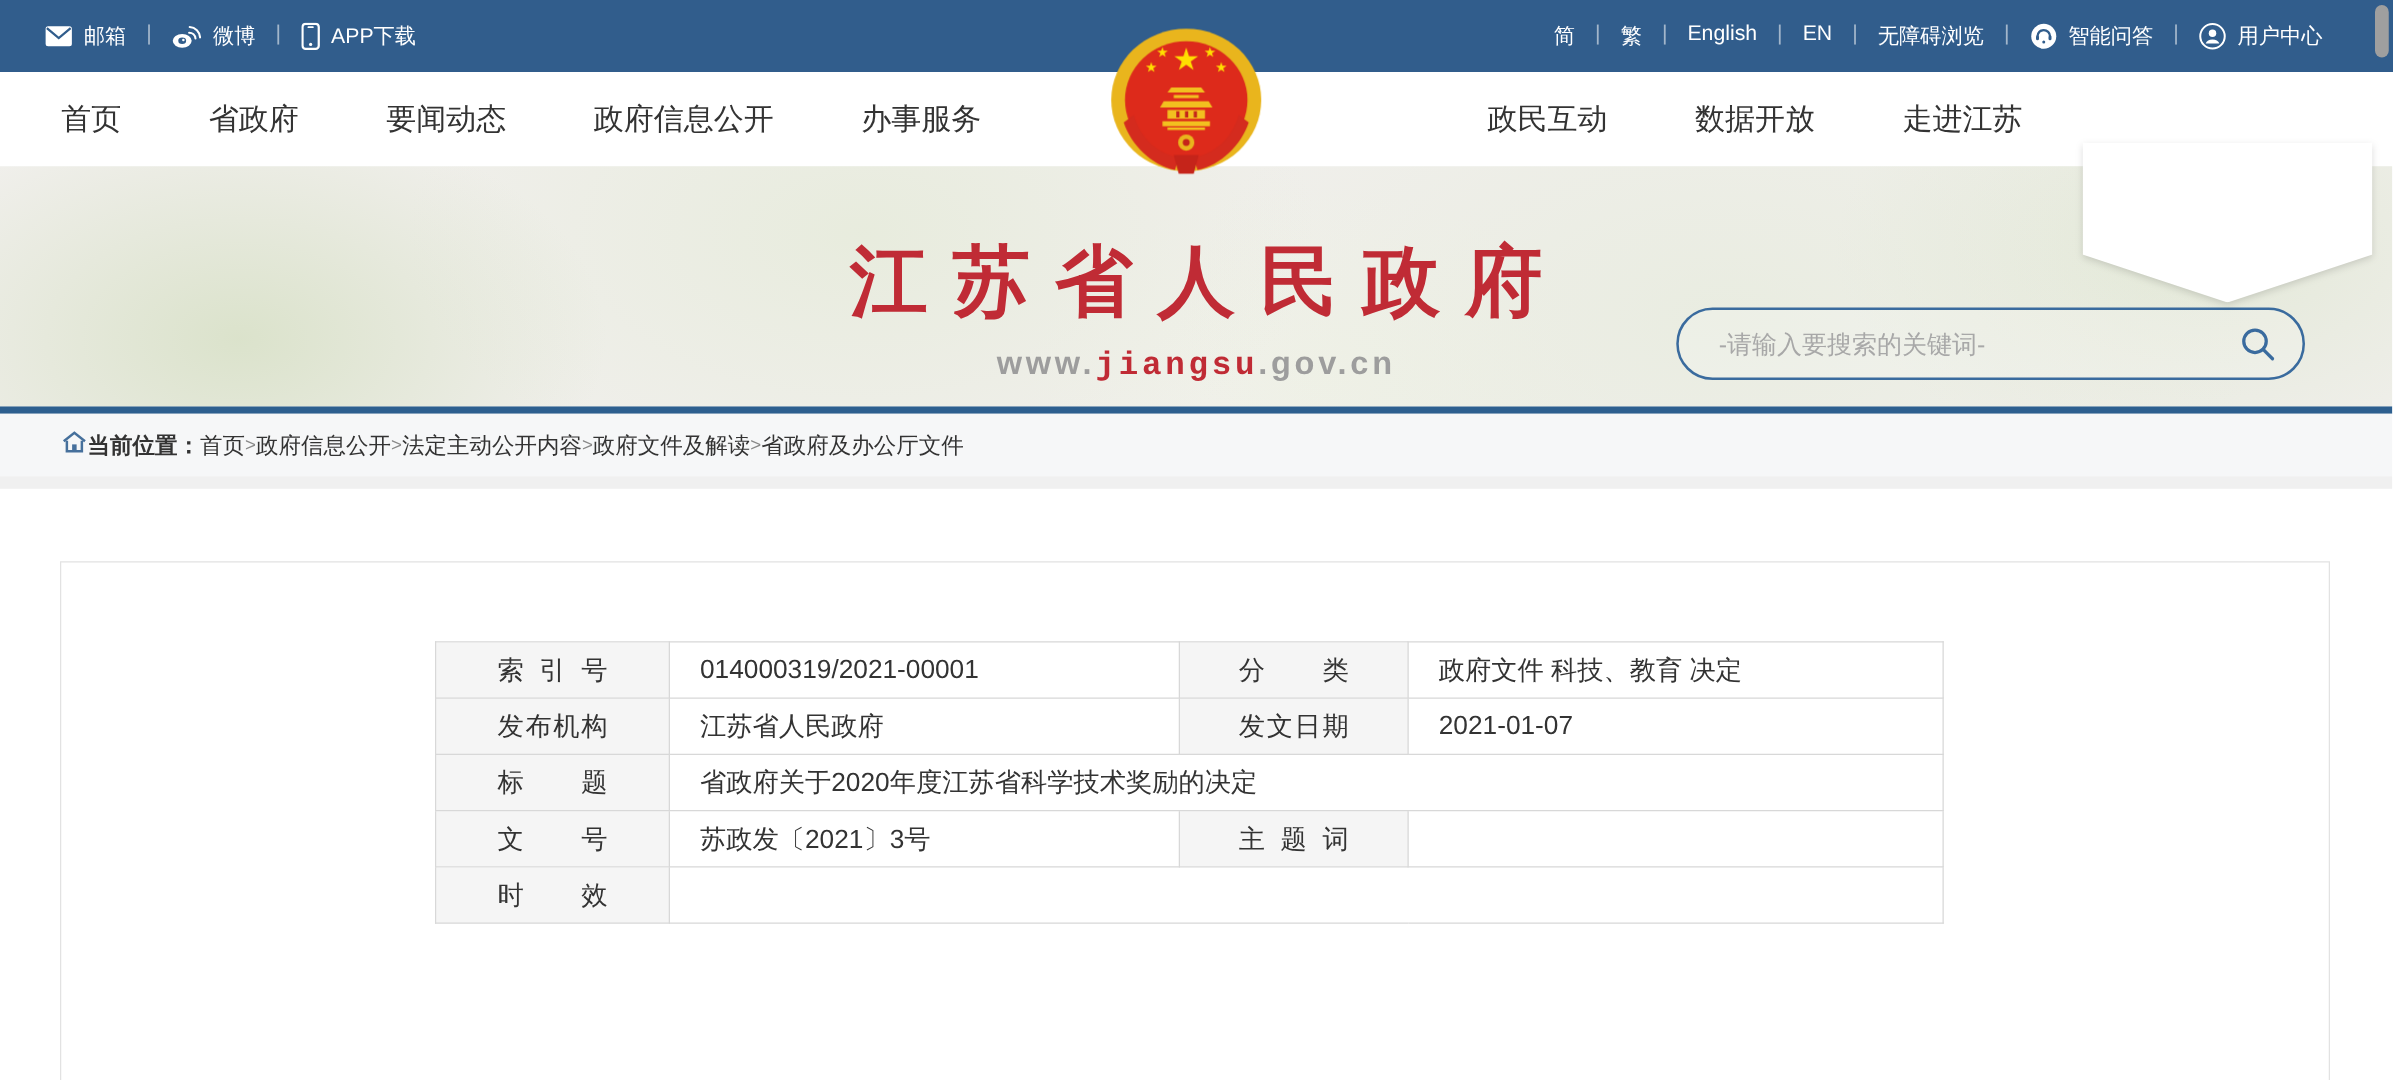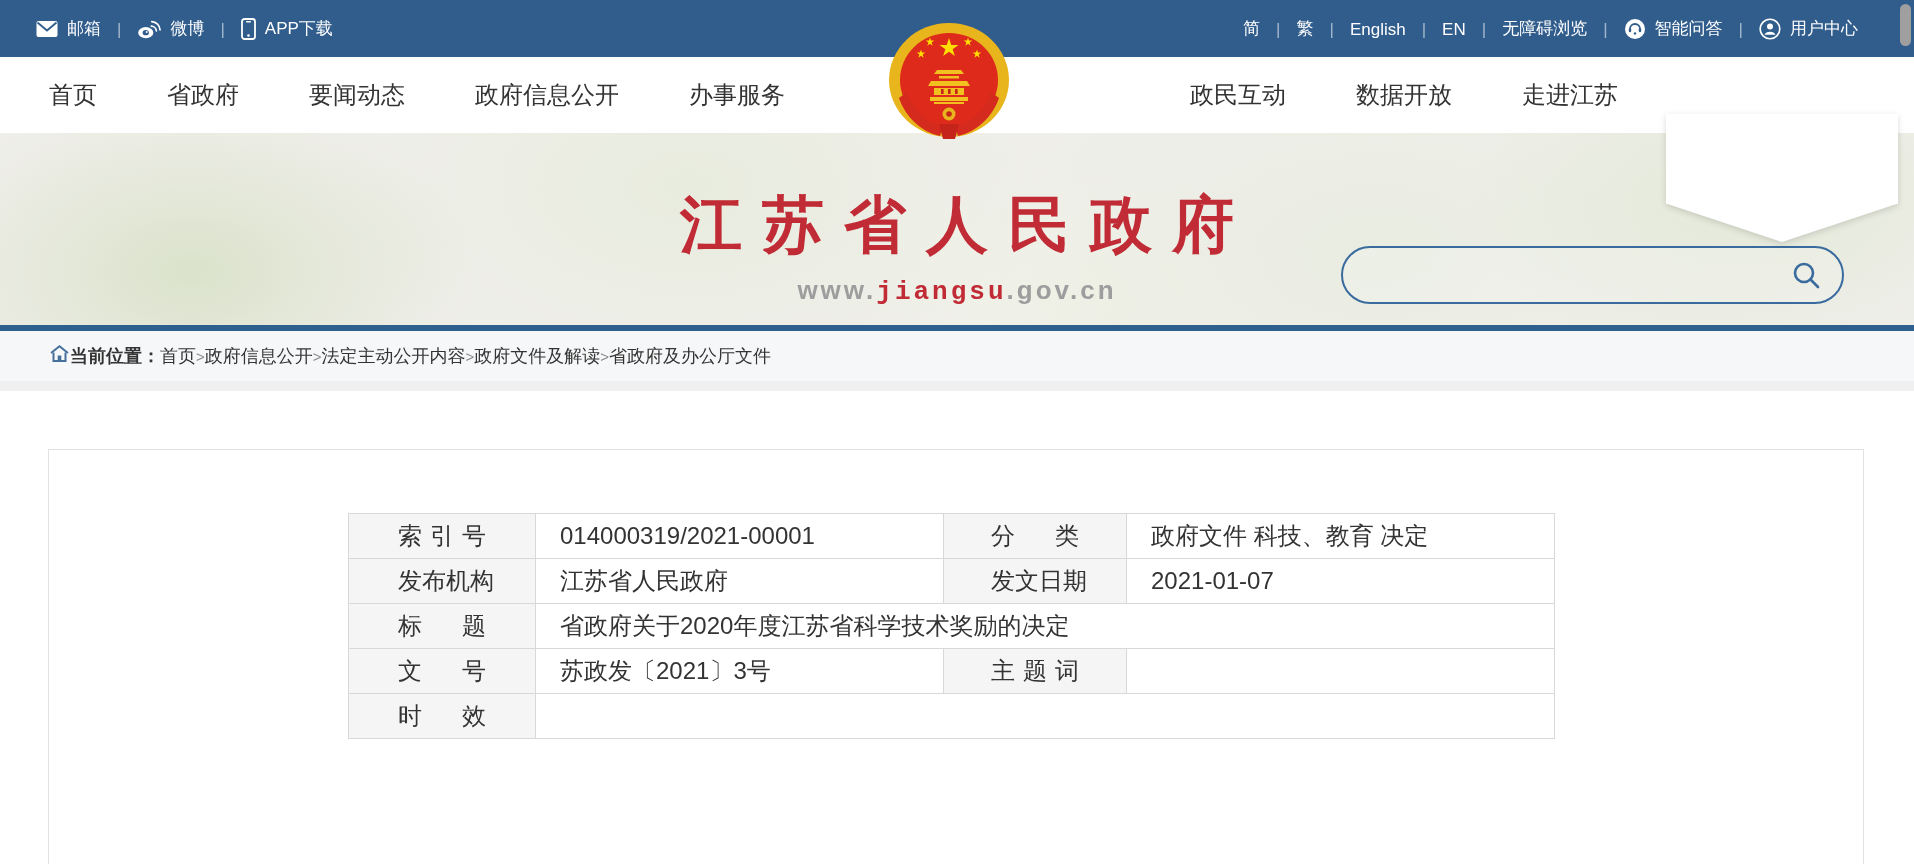--- a/index.html
+++ b/index.html
@@ -2,21 +2,21 @@
 <html style="--topbar-bg: #315d8c; --title-red: #c02b35; --url-gray: #9d9d9d; --blue-line: #2d5f8f; --search-border: #3a6b9e; --table-header-bg: #f5f5f5;"><head>
 <meta charset="utf-8">
 <style>
   html,body{margin:0;padding:0;background:#fff;}
   .page{position:relative;width:1914px;height:864px;overflow:hidden;background:#fff;
         font-family:"Liberation Sans","DejaVu Sans",sans-serif;color:#333;}
 
   
   .topbar{position:absolute;top:0;left:0;width:100%;height:57px;background:var(--topbar-bg,#315d8c);
           display:flex;align-items:center;justify-content:space-between;color:#fff;font-size:17px;z-index:4;}
-  .tb-group{display:flex;align-items:flex-end;white-space:nowrap;}
+  .tb-group{display:flex;align-items:flex-start;white-space:nowrap;}
   .tb-left{margin-left:36px;}
   .tb-right{margin-right:56px;}
   .tb-item{display:flex;align-items:center;gap:9px;cursor:pointer;}
   .sep{margin:0 16px;color:rgba(255,255,255,.55);font-weight:300;}
   .tb-icon{display:inline-flex;align-items:center;}
 
   
   .nav{position:absolute;top:57px;left:0;width:100%;height:76px;background:#fff;z-index:1;}
   .nav ul{list-style:none;margin:0;padding:0;display:flex;gap:70px;position:absolute;top:0;height:76px;align-items:center;}
   .nav-left{left:49px;}
@@ -56,21 +56,21 @@
   .crumbbar{position:absolute;top:331px;left:0;width:100%;height:50px;background:#f6f7f8;display:flex;align-items:center;font-size:18px;}
   .crumb-inner{margin-left:49px;display:flex;align-items:center;white-space:nowrap;}
   .crumb-label{font-weight:bold;color:#333;}
   .crumb{color:#333;cursor:pointer;}
   .csep{color:#888;font-size:15px;}
   .strip{position:absolute;top:381px;left:0;width:100%;height:10px;background:#f0f0f0;}
 
   
   .panel{position:absolute;left:48px;top:449px;width:1816px;height:470px;background:#fff;border:1px solid #e2e2e2;box-sizing:border-box;}
   table.doc{position:absolute;left:348px;top:513px;width:1206px;border-collapse:collapse;table-layout:fixed;
-      font-size:24px;color:#333;z-index:2;border-radius:29px;}
+      font-size:21px;color:#333;z-index:2;border-radius:29px;}
   .doc td{border:1px solid #d8d8d8;height:45px;box-sizing:border-box;padding:0;overflow:hidden;white-space:nowrap;}
   .doc td.th{background:var(--table-header-bg,#f5f5f5);text-align:center;}
   .doc td.th span{display:inline-block;width:88px;text-align:justify;text-align-last:justify;}
   .doc td.val{padding-left:24px;}
 
   .scroll-thumb{position:absolute;right:3px;top:4px;width:11px;height:42px;border-radius:6px;background:#9f9f9f;z-index:9;cursor:pointer;}
 </style>
 </head>
 <body>
 
@@ -171,20 +171,21 @@
       <li>政民互动</li>
       <li>数据开放</li>
       <li>走进江苏</li>
     </ul>
   </div>
 
   <div class="banner">
     <div class="site-title">江苏省人民政府</div>
     <div class="site-url"><span>www.</span><span class="hl">jiangsu</span><span>.gov.cn</span></div>
     <div class="search">
+      <input type="text" placeholder="-请输入要搜索的关键词-" style="">
       <button class="search-btn">
         <span>
           <svg width="32" height="32" viewBox="0 0 32 32">
               <circle cx="13" cy="13" r="9" fill="none" stroke="#3a6b9e" stroke-width="2.6"></circle>
               <line x1="19.5" y1="19.5" x2="27" y2="27" stroke="#3a6b9e" stroke-width="2.6" stroke-linecap="round"></line>
             </svg>
         </span>
       </button>
     </div>
   </div>

